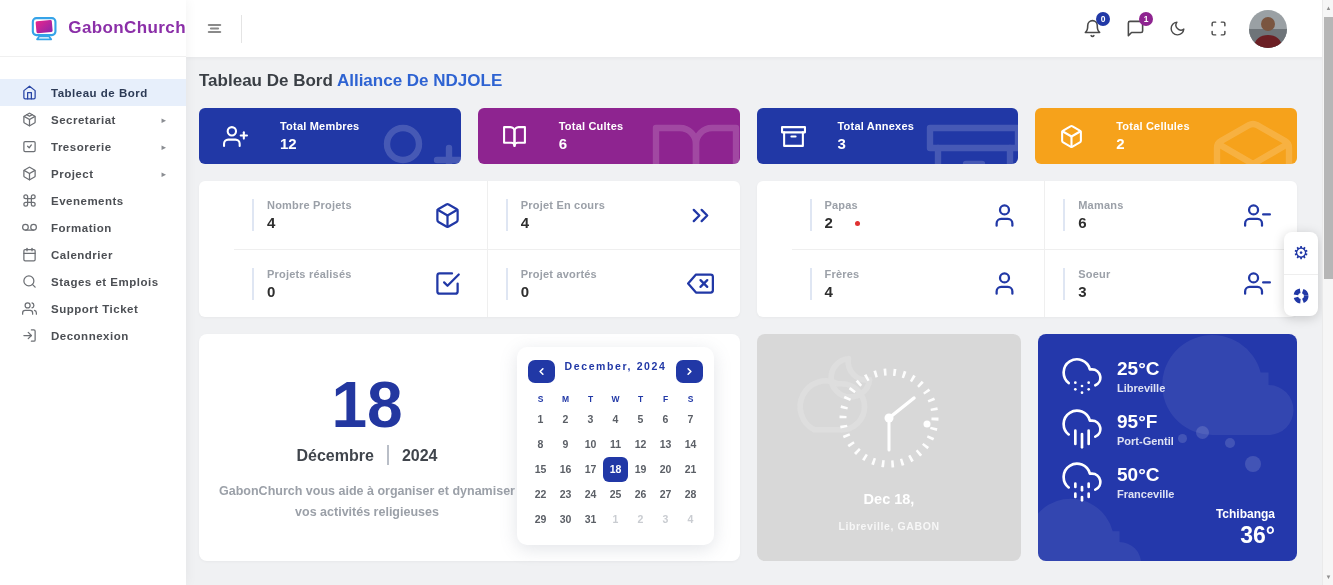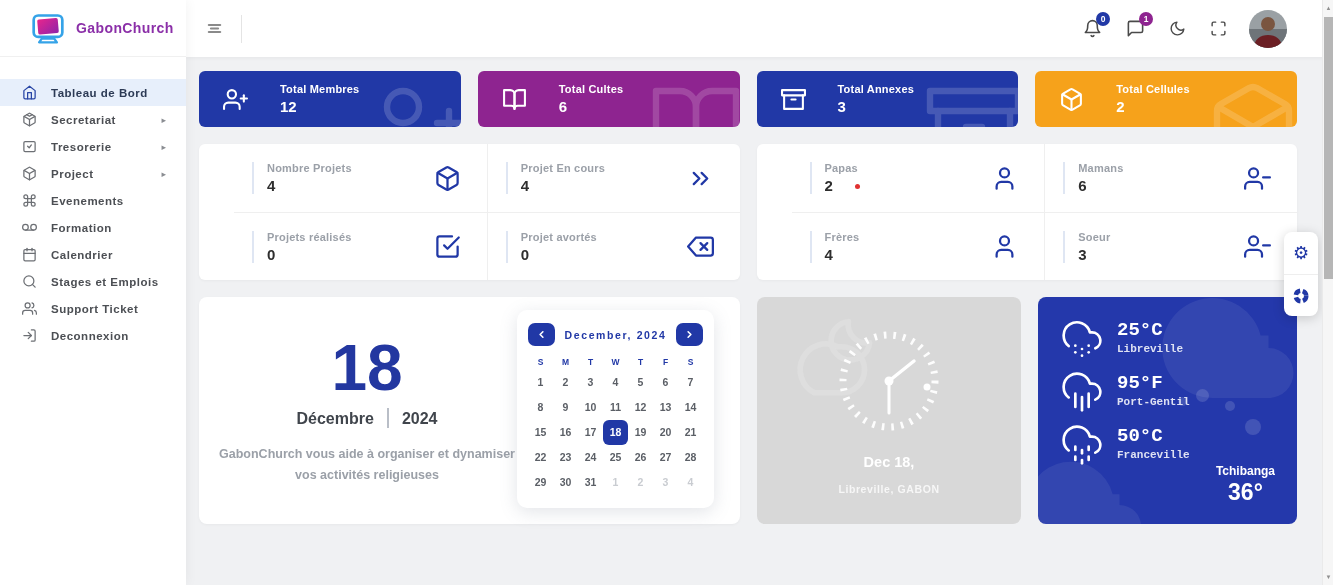--- a/index.html
+++ b/index.html
@@ -4,21 +4,21 @@
 <style>
   * { margin:0; padding:0; box-sizing:border-box; }
   html,body { width:1333px; height:585px; overflow:hidden; }
   body { font-family:"Liberation Sans", sans-serif; background:#f0f1f3; position:relative; }
 
   
   .sidebar { position:fixed; left:0; top:0; bottom:0; width:186px; background:#fff; z-index:6;
              box-shadow:0 0 12px rgba(0,0,0,.06); }
   .brand { height:57px; display:flex; align-items:center; padding-left:30px; border-bottom:1px solid #f0f0f0; cursor:pointer; }
   .brand-logo { width:36px; height:34px; }
-  .brand-name { margin-left:10px; font-size:14px; font-weight:bold; color:#8b2fa8; letter-spacing:.4px; }
+  .brand-name { margin-left:10px; font-size:17px; font-weight:bold; color:#8b2fa8; letter-spacing:.4px; }
   .nav { padding-top:22px; }
   .nav-item { display:flex; align-items:center; padding:6px 18px 6px 22px; cursor:pointer; }
   .nav-item svg { width:15px; height:15px; color:#6d7075; flex:0 0 15px; }
   .nav-label { margin-left:14px; font-size:11.5px; font-weight:600; color:#4c4f54; letter-spacing:.5px; flex:1; }
   .nav-caret { font-size:9px; color:#8a8d92; margin-right:2px; }
   .nav-item.active { background:#e7effb; }
   .nav-item.active svg { color:#2744a5; }
   .nav-item.active .nav-label { color:#2c3a55; }
 
   
@@ -68,21 +68,21 @@
   .date-card { flex:0 0 541px; background:#fff; display:flex; padding:0 26px 0 18px;
                box-shadow:0 1px 3px rgba(0,0,0,.04); }
   .date-left { flex:1; text-align:center; padding-top:42px; }
   .big-day { font-size:64px; line-height:.92; font-weight:bold; color:#2337a0; }
   .month-row { margin-top:10px; font-size:16px; font-weight:bold; color:#40454c; }
   .month-sep { display:inline-block; width:2px; height:20px; background:#b9bec7; margin:0 13px; vertical-align:-4px; }
   .tagline { margin-top:16px; font-size:12.5px; font-weight:600; color:#9ba0a8; line-height:1.65; max-width:330px;
              margin-left:auto; margin-right:auto; }
   .cal { flex:0 0 197px; background:#fff; border-radius:10px; box-shadow:0 4px 18px rgba(110,120,140,.2);
          padding:13px 11px; align-self:flex-start; margin-top:13px; }
-  .cal-head { display:flex; align-items:center; margin-bottom:2px; }
+  .cal-head { display:flex; margin-bottom:2px; }
   .cal-btn { width:27px; height:23px; background:#2138a6; color:#fff; border-radius:7px; display:flex;
              align-items:center; justify-content:center; cursor:pointer; }
   .cal-btn svg { width:11px; height:11px; }
   .cal-title { flex:1; text-align:center; font-size:10.5px; font-weight:bold; color:#2138a6; letter-spacing:1.6px; }
   .cal-grid { display:grid; grid-template-columns:repeat(7,1fr); }
   .cal-dh { font-size:8.5px; font-weight:bold; color:#2138a6; text-align:center; padding:9px 0 3px; }
   .cal-d { font-size:10.5px; font-weight:600; color:#5b5f66; text-align:center; height:25px; line-height:25px;
            cursor:pointer; border-radius:6px; }
   .cal-d.muted { color:#c9ccd1; }
   .cal-d.sel { background:#2138a6; color:#fff; }
@@ -91,26 +91,26 @@
   .img-cloud { position:absolute; top:4px; left:0; width:160px; height:110px; color:#e0e0e0; opacity:.85; }
   .clock { position:absolute; top:30px; left:50%; transform:translateX(-50%); }
   .ph-text { position:absolute; top:100px; width:100%; text-align:center; font-size:27px; color:#4d4d4d; }
   .ph-date { position:absolute; top:157px; width:100%; text-align:center; font-size:14.5px; font-weight:bold; color:#fff; }
   .ph-loc  { position:absolute; top:186px; width:100%; text-align:center; font-size:10.5px; font-weight:bold;
              color:rgba(255,255,255,.78); letter-spacing:.6px; }
 
   .weather-card { flex:1; background:#2438ab; position:relative; overflow:hidden; color:#fff; padding:22px 0 0 24px; }
   .w-deco { position:absolute; fill:rgba(255,255,255,.07); }
   .w-dot { position:absolute; border-radius:50%; background:rgba(255,255,255,.14); }
-  .w-row { display:flex; margin-bottom:13px; position:relative; z-index:1;font-family:Liberation Mono, monospace; }
+  .w-row { display:flex; align-items:center; margin-bottom:13px; position:relative; z-index:1; }
   .w-row svg { width:40px; height:40px; }
   .w-txt { margin-left:15px; }
   .w-temp { font-size:19px; font-weight:bold; }
   .w-city { font-size:11px; font-weight:bold; color:rgba(255,255,255,.85); margin-top:2px; }
-  .w-footer { position:absolute; right:22px; bottom:18px; text-align:center; z-index:1; }
+  .w-footer { position:absolute; right:22px; bottom:12px; text-align:right; z-index:1; }
   .w-fcity { font-size:12px; font-weight:bold; }
   .w-ftemp { font-size:23px; font-weight:bold; margin-top:1px; }
 
   
   .fab { position:fixed; right:15px; top:232px; width:34px; background:#fff; border-radius:8px;
          box-shadow:0 2px 12px rgba(0,0,0,.18); z-index:7; overflow:hidden; }
   .fab-btn { height:42px; display:flex; align-items:center; justify-content:center; color:#2138a6; cursor:pointer; }
   .fab-btn + .fab-btn { border-top:1px solid #eee; }
   .fab-gear { font-size:18px; }
   .scroll-col { position:fixed; right:0; top:0; bottom:0; width:11px; background:#f6f6f6; z-index:8;
@@ -262,20 +262,24 @@
         <rect width="38" height="38" fill="#9aa0a4"></rect>
         <rect y="19" width="38" height="19" fill="#6e7479"></rect>
         <circle cx="19" cy="14" r="7" fill="#7a5540"></circle>
         <path d="M5 38c0-9 6.5-13 14-13s14 4 14 13z" fill="#6b1f24"></path>
       </svg>
     </span>
   </div>
 </header>
 
 <main class="main">
+  <h1 class="page-title">
+    <span>Tableau De Bord</span>
+    <span class="accent">Alliance De NDJOLE</span>
+  </h1>
 
   <section class="stat-row">
       <div class="stat-card" style="background: rgb(33, 56, 166);">
         <svg class="main-ic" viewBox="0 0 24 24" fill="none" stroke="currentColor" stroke-width="2" stroke-linecap="round" stroke-linejoin="round">
           <path d="M16 21v-2a4 4 0 0 0-4-4H5a4 4 0 0 0-4 4v2"></path>
           <circle cx="8.5" cy="7" r="4"></circle>
           <line x1="20" y1="8" x2="20" y2="14"></line>
           <line x1="23" y1="11" x2="17" y2="11"></line>
         </svg>
         <span class="stat-txt">

